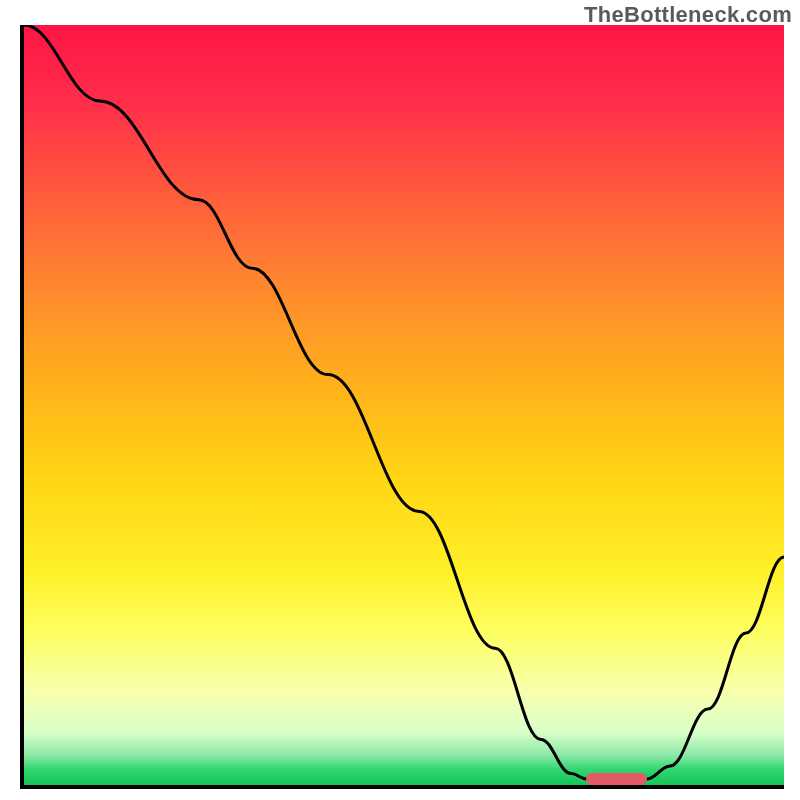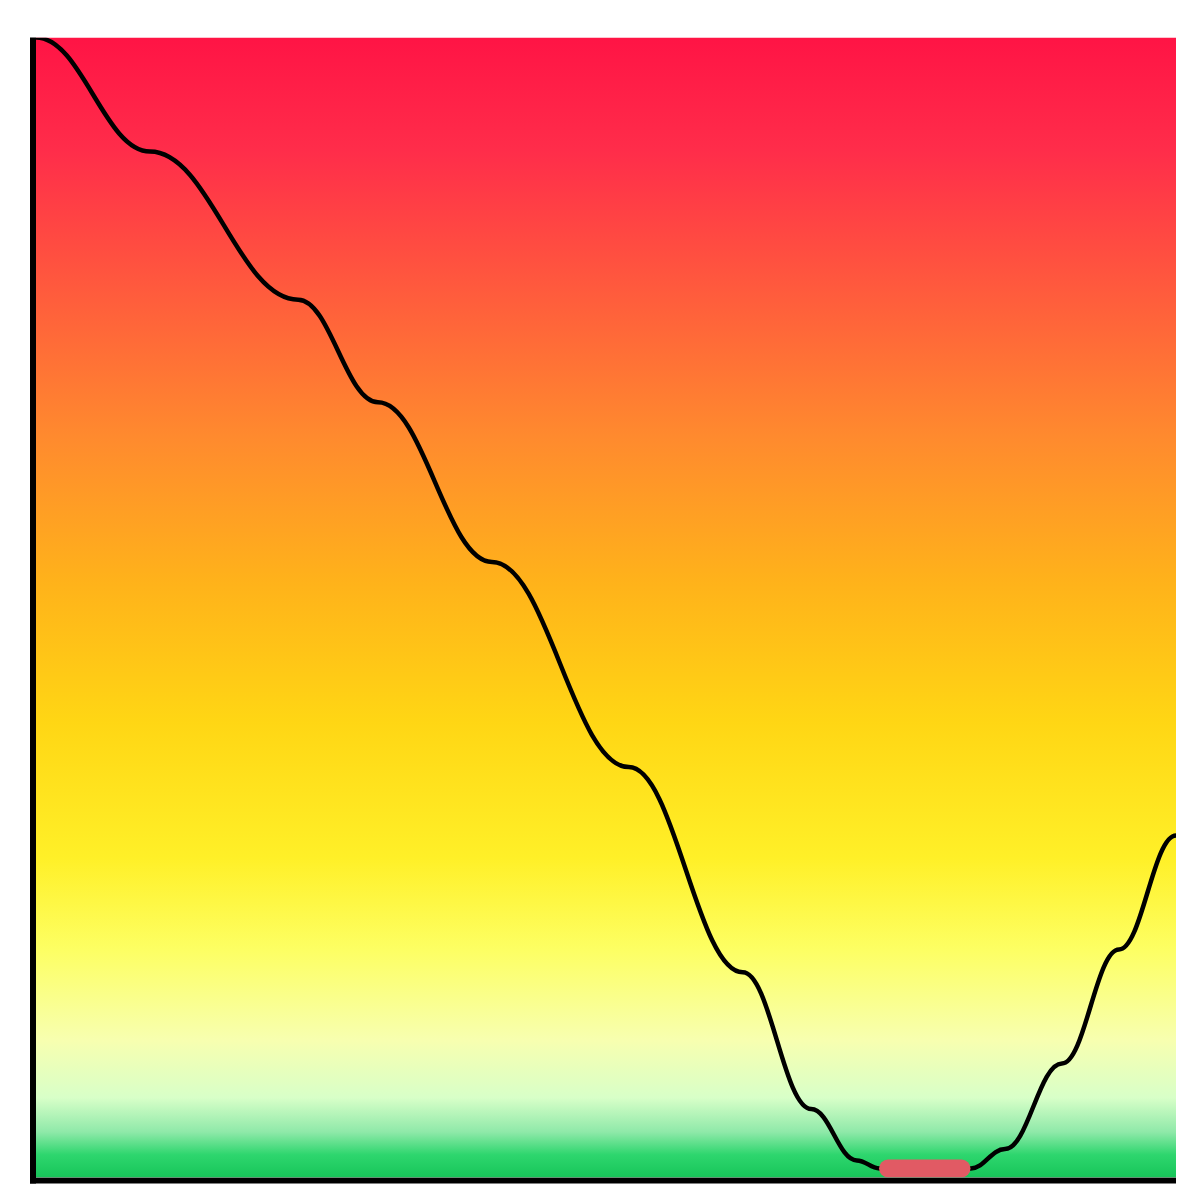--- a/index.html
+++ b/index.html
@@ -72,20 +72,21 @@
     height: 12px;
     border-radius: 6px;
     background: #e15a64;
     z-index: 20;
   }
 </style>
 </head>
 <body>
 
 <div class="wrap">
+  <div class="watermark">TheBottleneck.com</div>
 
   <div class="plot">
     <div class="gradient"></div>
 
     <svg class="curve" viewBox="0 0 760 760" preserveAspectRatio="none">
       <path id="curve-path" fill="none" stroke="#000000" stroke-width="3" d="M 0 0 C 30.400000000000002 0 45.6 76 76 76 C 115.52 76 135.28 174.79999999999995 174.8 174.79999999999995 C 196.08 174.79999999999995 206.72000000000003 243.19999999999993 228 243.19999999999993 C 258.40000000000003 243.19999999999993 273.59999999999997 349.59999999999997 304 349.59999999999997 C 340.47999999999996 349.59999999999997 358.72 486.40000000000003 395.2 486.40000000000003 C 425.6 486.40000000000003 440.79999999999995 623.2 471.2 623.2 C 489.44 623.2 498.55999999999995 714.4 516.8000000000001 714.4 C 528.9599999999999 714.4 535.0400000000001 748.6 547.1999999999999 748.6 C 553.28 748.6 556.3199999999999 753.92 562.4 753.92 C 586.72 753.92 598.88 753.92 623.1999999999999 753.92 C 632.32 753.92 636.88 741 646 741 C 661.2 741 668.8 684 684 684 C 699.2 684 706.8000000000001 608 722 608 C 737.1999999999999 608 744.8 532 760 532"></path>
     </svg>
 
     <div id="min-marker" class="marker" style="left: 562.4px; width: 60.8px; top: 747.92px; background: rgb(225, 90, 100);"></div>
   </div>

